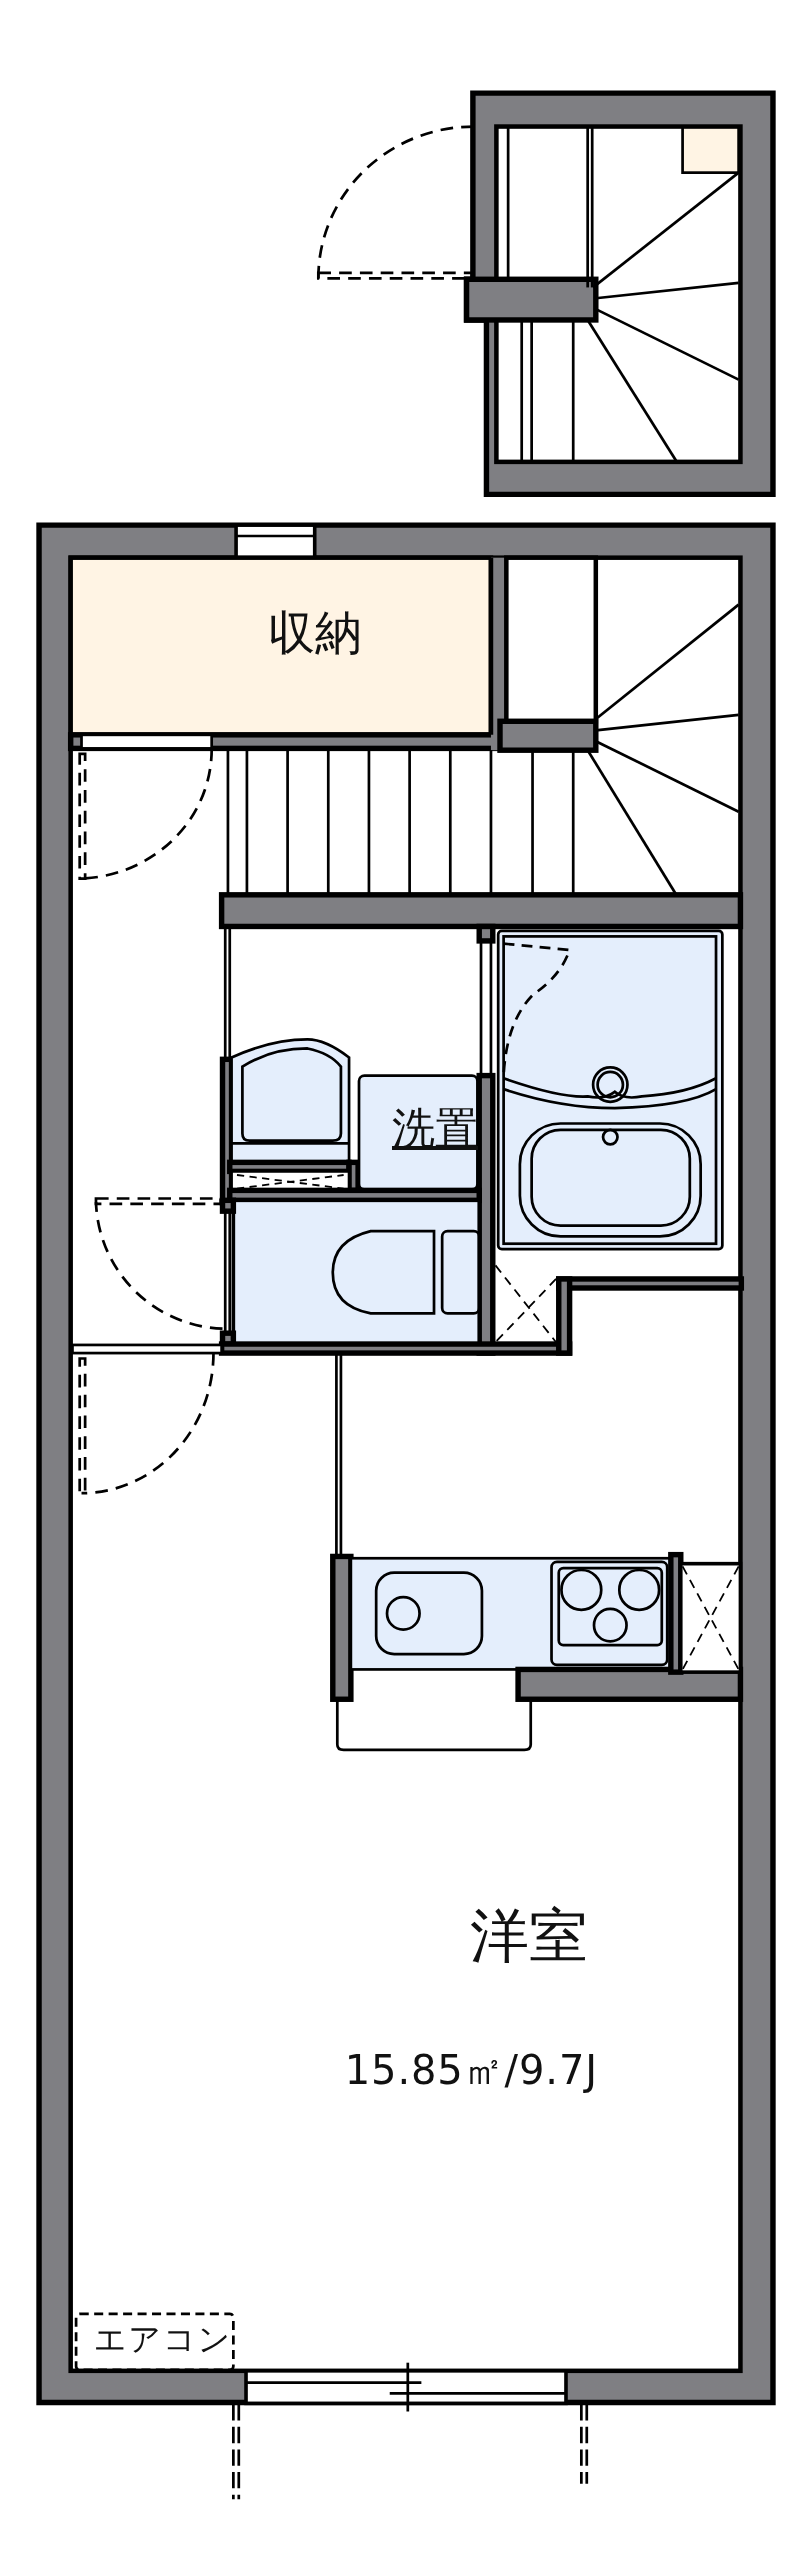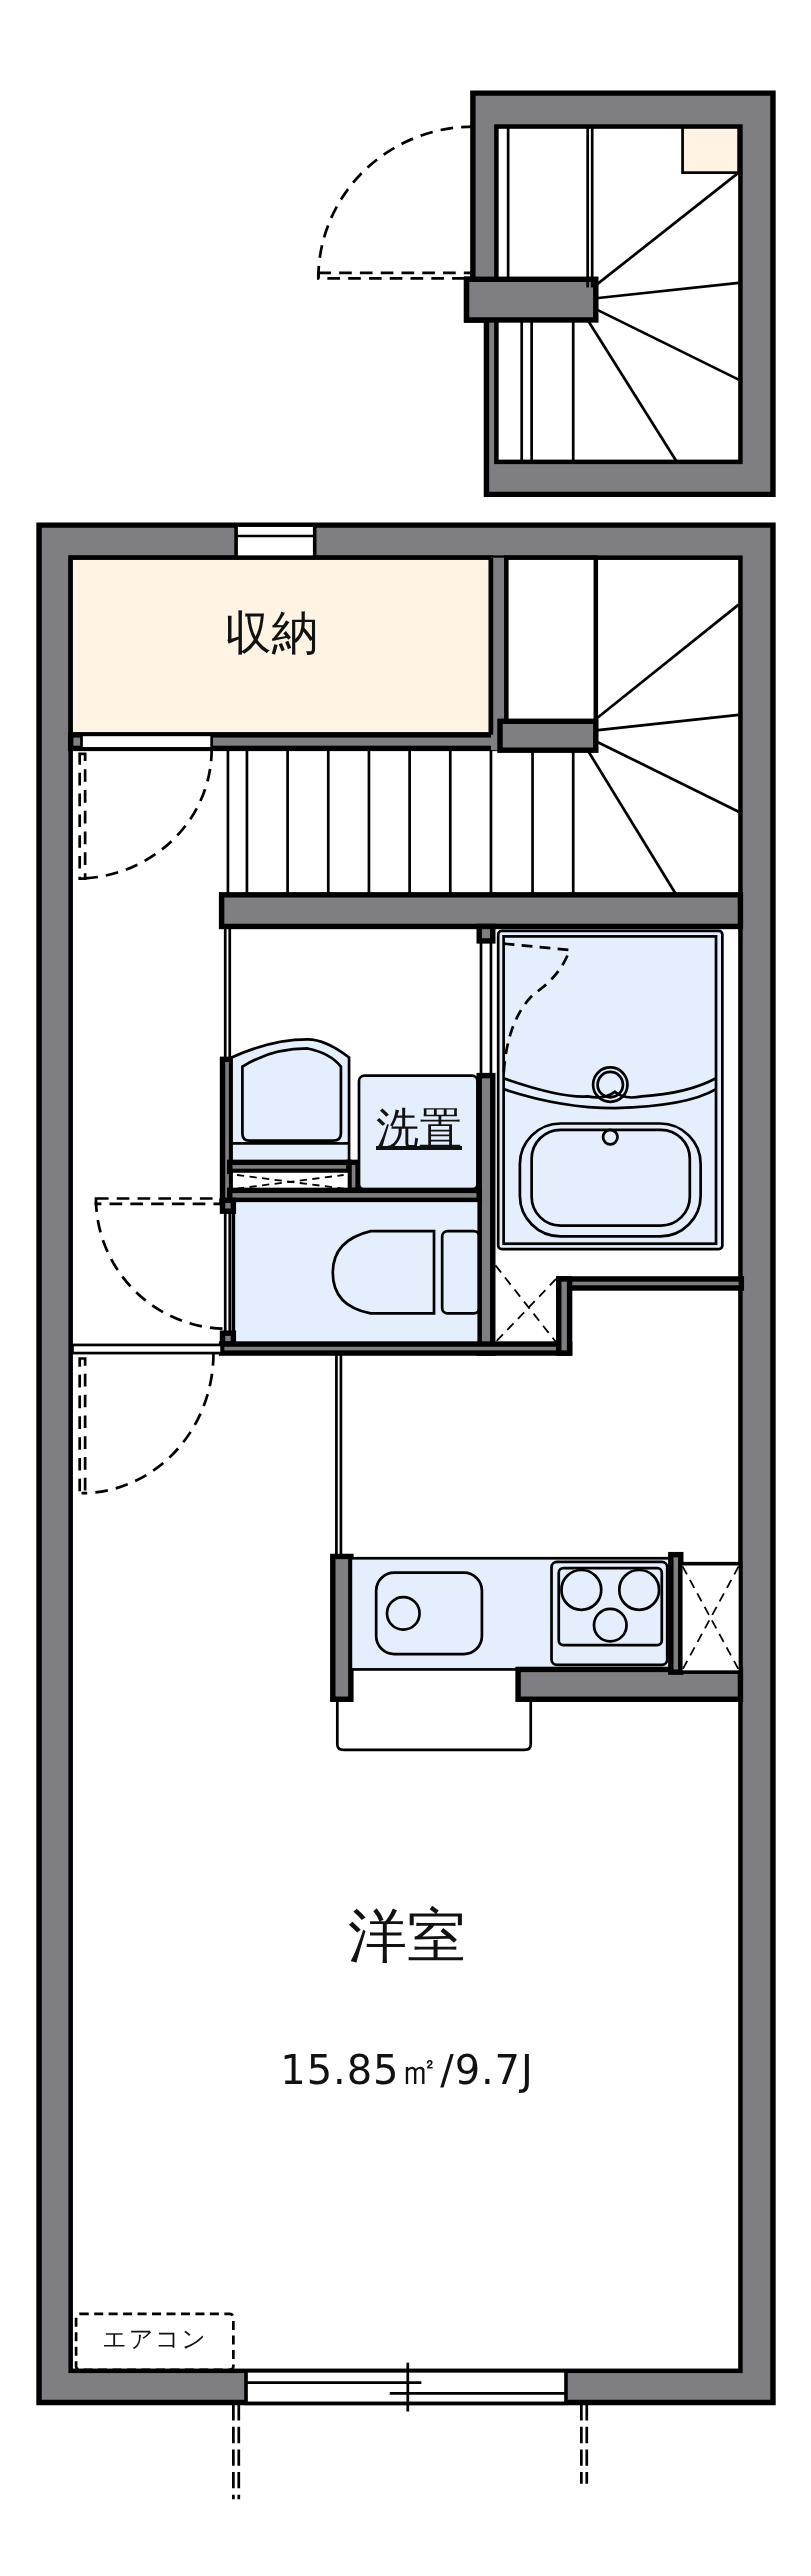--- a/index.html
+++ b/index.html
@@ -1,23 +1,23 @@
 <!DOCTYPE html>
 <html style="font-size:14.5px"><head>
 <meta charset="utf-8">
 <style>
   html,body{margin:0;padding:0;background:#ffffff;}
   body{width:812px;height:2576px;position:relative;overflow:hidden;font-family:"DejaVu Sans",sans-serif;}
   svg{position:absolute;left:0;top:0;}
-  .lbl{position:absolute;color:#111;white-space:nowrap;text-align:center;font-family:"DejaVu Sans",sans-serif;}
+  .lbl{position:absolute;color:#111;white-space:nowrap;text-align:right;font-family:"DejaVu Sans",sans-serif;}
   #lbl-storage{left:181px;top:606px;width:181px;font-size:47px;line-height:54px;}
   #lbl-wash{left:360px;top:1101px;width:118px;font-size:43px;line-height:54px;text-decoration:underline;}
   #lbl-room{left:226px;top:1896px;width:362px;font-size:59px;line-height:80px;}
-  #lbl-area{left:208px;top:2045px;width:398px;font-size:40px;line-height:51px;letter-spacing:0.9px;}
-  #lbl-ac{left:78px;top:2317px;width:154px;font-size:24px;line-height:45px;letter-spacing:1.8px;}
+  #lbl-area{left:200px;top:2045px;width:398px;font-size:40px;line-height:51px;letter-spacing:0.9px;}
+  #lbl-ac{left:78px;top:2317px;width:154px;font-size:32px;line-height:45px;letter-spacing:1.8px;}
 </style>
 </head>
 <body>
 
 <svg width="812" height="2576" viewBox="0 0 898 2850" xmlns="http://www.w3.org/2000/svg">
   <g stroke="#000" stroke-width="6" fill="#7f7f83" stroke-linejoin="miter">
 
     <g>
       <path d="M523,103 H855 V547 H538 V354 H516 V309 H523 Z"></path>
       <rect x="549" y="140" width="270" height="371" fill="#fff" stroke-width="5"></rect>

